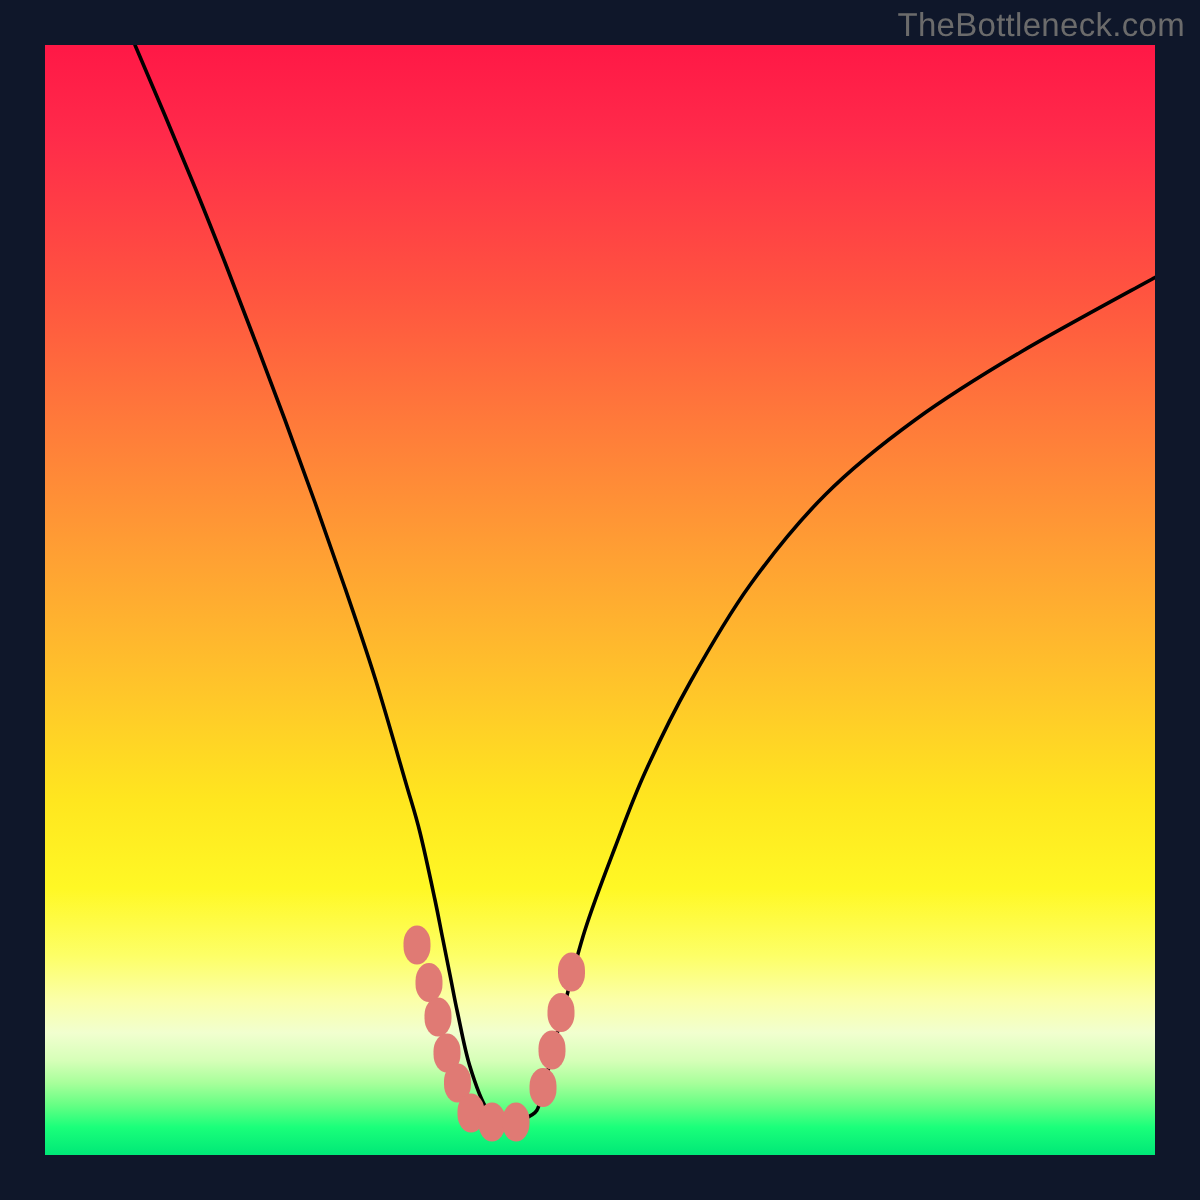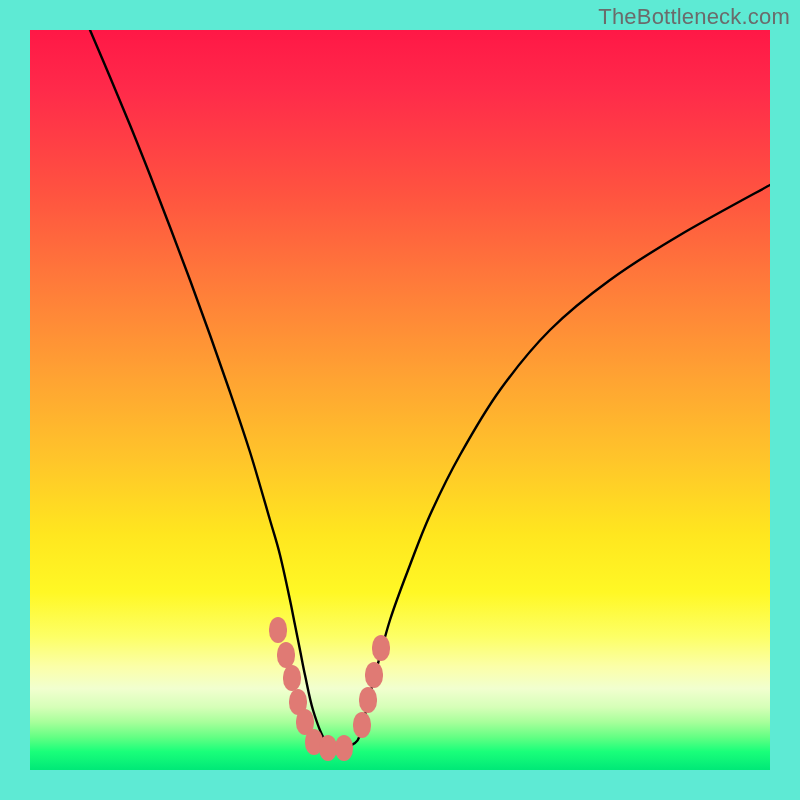--- a/index.html
+++ b/index.html
@@ -10,21 +10,21 @@
     background: #000;
     overflow: hidden;
     font-family: Arial, Helvetica, sans-serif;
   }
   .frame {
     position: absolute;
     left: 0;
     top: 0;
     width: 800px;
     height: 800px;
-    background: #5eead4;
+    background: #0f172a;
   }
   .plot {
     position: absolute;
     left: 30px;
     top: 30px;
     width: 740px;
     height: 740px;
     
     background: linear-gradient(
       to bottom,

